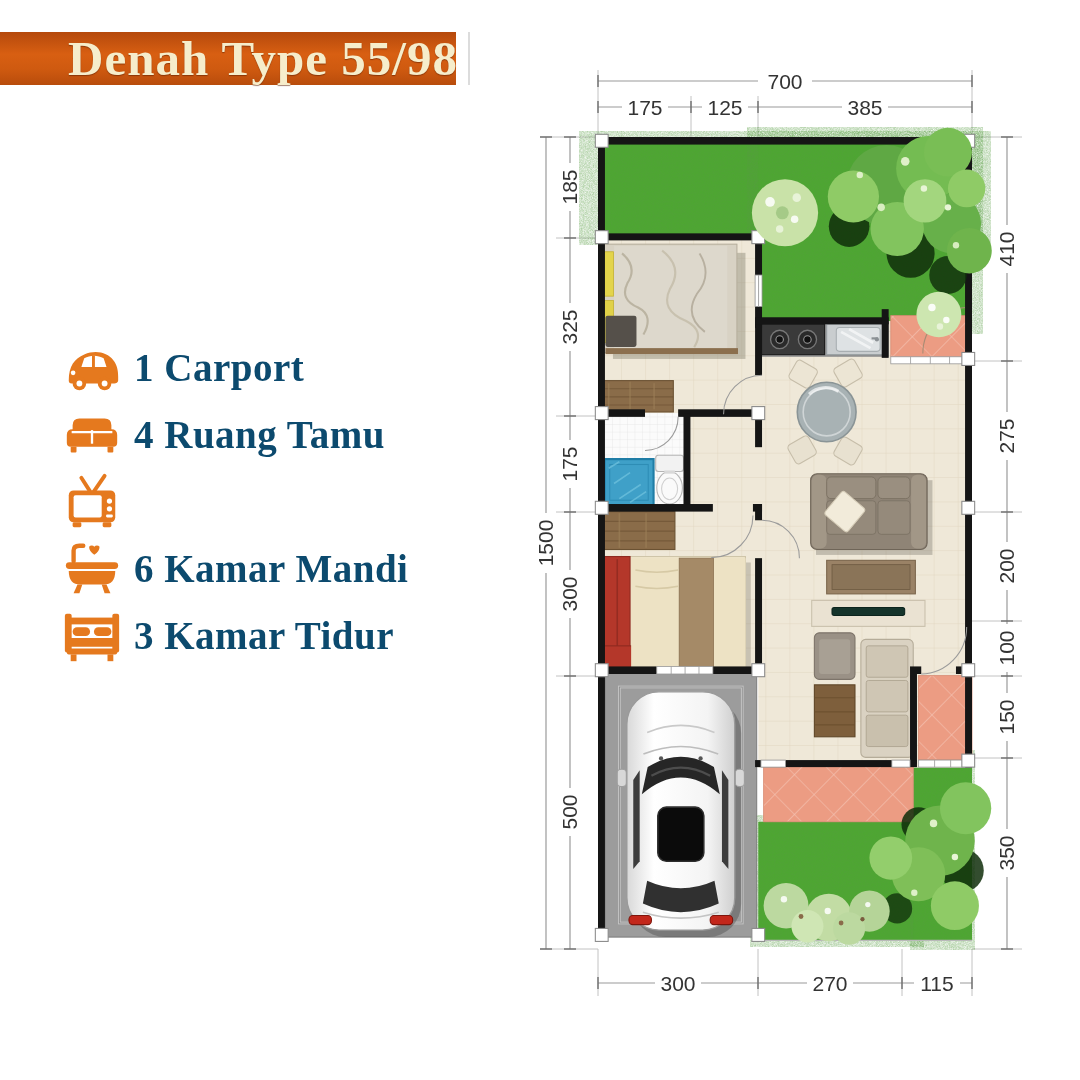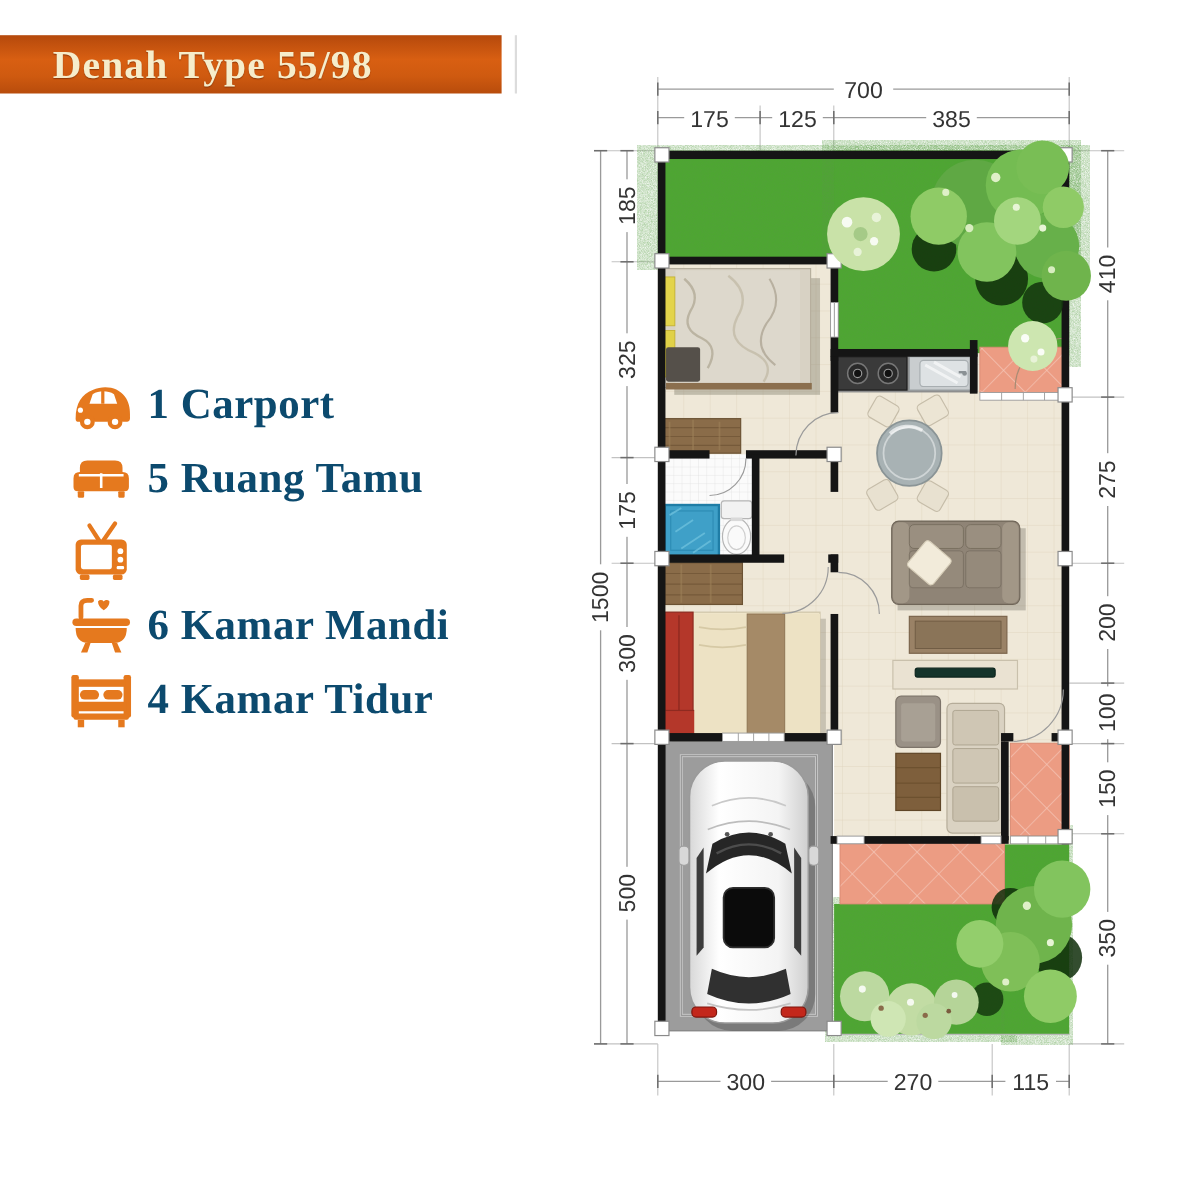--- a/index.html
+++ b/index.html
@@ -2,21 +2,21 @@
 <html><head>
 <meta charset="utf-8">
 <style>
   html,body{margin:0;padding:0;background:#fff;}
   .canvas{position:relative;width:1080px;height:1080px;background:#ffffff;overflow:hidden;
           font-family:"Liberation Serif", serif;}
   
   .banner{position:absolute;left:0;top:32px;width:456px;height:53px;
           background:linear-gradient(180deg,#b5490c 0%,#d85f12 42%,#cf5a10 70%,#b84c0c 100%);
           display:flex;align-items:center;}
-  .banner-title{color:#f6edcb;font-size:36px;font-weight:bold;letter-spacing:1px;padding-left:48px;
+  .banner-title{color:#f6edcb;font-size:49px;font-weight:bold;letter-spacing:1px;padding-left:68px;
                 text-shadow:0 1px 1px rgba(90,30,0,.55);white-space:nowrap;}
   .banner-edge{position:absolute;left:468px;top:32px;width:2px;height:53px;background:#dcdcdc;}
   
   .legend{position:absolute;left:50px;top:334px;width:470px;color:#e5791e;}
   .legend-row{display:flex;align-items:center;height:67px;}
   .legend-ico{width:84px;display:flex;justify-content:center;align-items:center;flex:0 0 84px;}
   .legend-ico svg{width:62px;height:62px;fill:currentColor;}
   .legend-label{font-size:39px;font-weight:bold;line-height:1;letter-spacing:.5px;color:#0c4a6e;white-space:nowrap;font-family:Liberation Serif, serif;}
   
   .plan-svg{position:absolute;left:0;top:0;}
@@ -56,21 +56,21 @@
     <div class="legend-row">
       <span class="legend-ico">
         <svg viewBox="0 0 64 64">
             <path d="M12 22 Q12 15 19 15 L45 15 Q52 15 52 22 L52 26 Q58 26 58 32 L58 40 Q58 44 54 44 L10 44 Q6 44 6 40 L6 32 Q6 26 12 26 Z"></path>
             <line x1="32" y1="27" x2="32" y2="41" stroke="#fff" stroke-width="2.4"></line>
             <line x1="11" y1="29" x2="53" y2="29" stroke="#fff" stroke-width="2.4"></line>
             <rect x="10" y="44" width="6" height="6" rx="1"></rect>
             <rect x="48" y="44" width="6" height="6" rx="1"></rect>
           </svg>
       </span>
-      <span class="legend-label">5 Ruang Tamu</span>
+      <span class="legend-label">4 Ruang Tamu</span>
     </div>
     <div class="legend-row">
       <span class="legend-ico">
         <svg viewBox="0 0 64 64">
             <line x1="21" y1="7" x2="30" y2="21" stroke="currentColor" stroke-width="4" stroke-linecap="round"></line>
             <line x1="45" y1="5" x2="34" y2="21" stroke="currentColor" stroke-width="4" stroke-linecap="round"></line>
             <rect x="8" y="20" width="48" height="33" rx="5"></rect>
             <rect x="13" y="25" width="29" height="23" rx="2" fill="#fff"></rect>
             <circle cx="50" cy="31" r="2.7" fill="#fff"></circle>
             <circle cx="50" cy="39" r="2.7" fill="#fff"></circle>
@@ -100,21 +100,21 @@
             <rect x="53" y="9" width="7" height="40" rx="2"></rect>
             <rect x="9" y="13" width="46" height="7"></rect>
             <rect x="12" y="23" width="18" height="9" rx="4.5"></rect>
             <rect x="34" y="23" width="18" height="9" rx="4.5"></rect>
             <rect x="8" y="34" width="48" height="9" rx="2"></rect>
             <rect x="6" y="45" width="52" height="6" rx="2"></rect>
             <rect x="10" y="51" width="6" height="7"></rect>
             <rect x="48" y="51" width="6" height="7"></rect>
           </svg>
       </span>
-      <span class="legend-label">4 Kamar Tidur</span>
+      <span class="legend-label">3 Kamar Tidur</span>
     </div>
   </div>
 
   <svg class="plan-svg" width="1080" height="1080" viewBox="0 0 1080 1080">
 
     <g>
 
       <line class="extline" x1="598" y1="70" x2="598" y2="137"></line>
         <line class="extline" x1="972" y1="70" x2="972" y2="137"></line>
       <line class="extline" x1="691" y1="96" x2="691" y2="137"></line>

